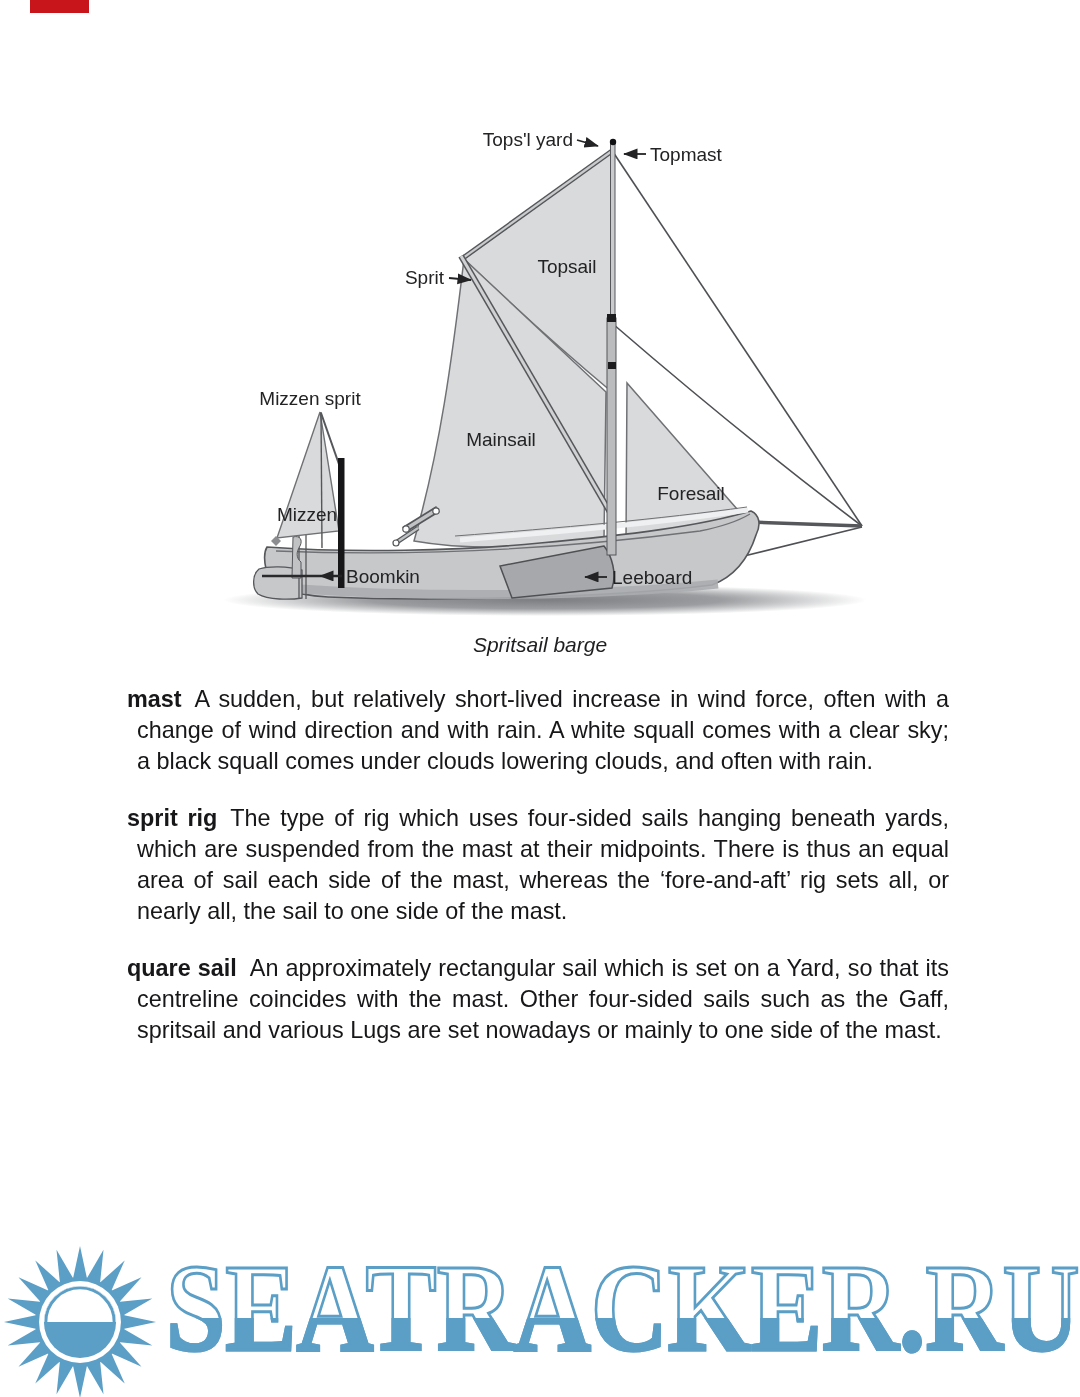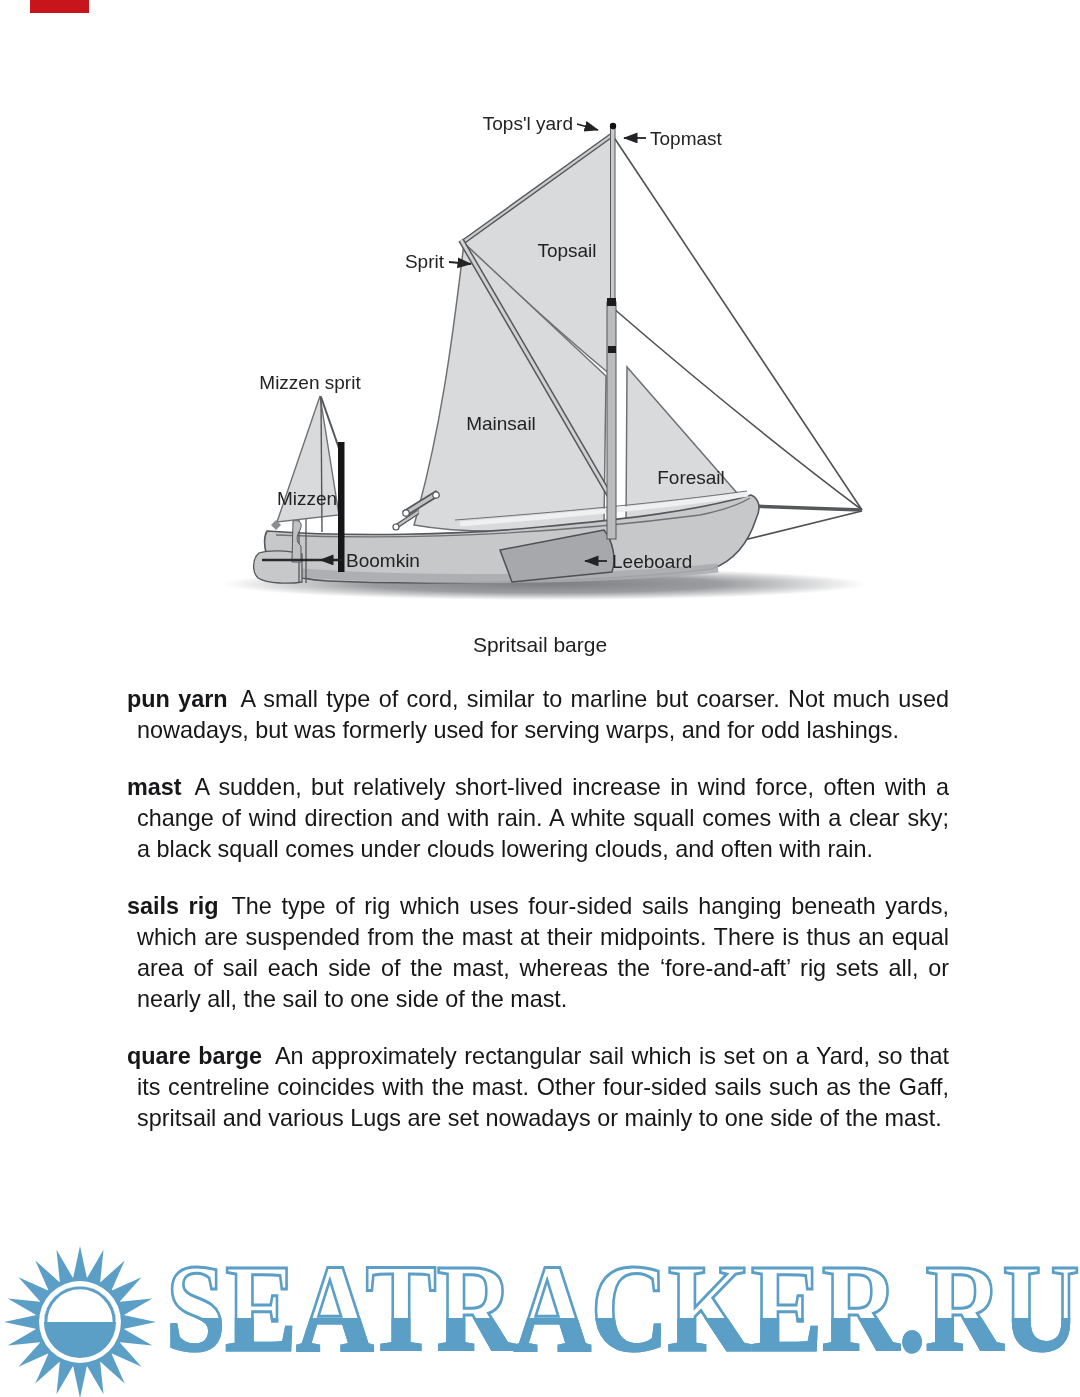--- a/index.html
+++ b/index.html
@@ -1,26 +1,26 @@
 <!DOCTYPE html>
 <html><head>
 <meta charset="utf-8">
 <style>
   html,body{margin:0;padding:0;}
   body{
     width:1080px;height:1397px;position:relative;overflow:hidden;
     background:#ffffff;font-family:"Liberation Sans",sans-serif;
   }
   .corner-mark{position:absolute;left:30px;top:0;width:59px;height:13px;background:#c8151c;}
-  .diagram-wrap{position:absolute;left:220px;top:96px;width:660px;height:516px;}
+  .diagram-wrap{position:absolute;left:220px;top:112px;width:660px;height:516px;}
   .diagram-wrap svg{display:block;width:660px;height:516px;}
   .dlabel{font-family:"Liberation Sans",sans-serif;font-size:19px;fill:#232325;}
   .caption{
     position:absolute;left:0;right:0;top:633px;text-align:center;
-    font-size:21px;color:#1f1f21;
+    font-size:21px;font-style:italic;color:#1f1f21;
   }
   .entries{
     position:absolute;left:127px;top:684px;width:822px;
     font-size:23.4px;line-height:31px;color:#171719;text-align:justify;
   }
   .entry{margin:0 0 26px 0;padding-left:10px;text-indent:-10px;}
   .entry .term{font-weight:bold;}
   .entry .gap{display:inline-block;width:13px;}
   .watermark-sun{position:absolute;left:2px;top:1244px;width:156px;height:156px;}
   .watermark-text{
@@ -141,24 +141,23 @@
 
       <text class="dlabel" x="612" y="584">Leeboard</text>
       <path d="M607,577 L585,577" stroke="#232325" stroke-width="1.8" fill="none" marker-end="url(#arr)"></path>
     </g>
   </svg>
 </div>
 
 <div class="caption">Spritsail barge</div>
 
 <div class="entries">
-  <p class="entry"><b class="term">pun yarn</b><span class="gap"></span><span>A small type of cord, similar to marline but coarser. Not much used nowadays, but was formerly used for serving warps, and for odd lashings.</span></p>
   <p class="entry"><b class="term">mast</b><span class="gap"></span><span>A sudden, but relatively short-lived increase in wind force, often with a change of wind direction and with rain. A white squall comes with a clear sky; a black squall comes under clouds lowering clouds, and often with rain.</span></p>
-  <p class="entry"><b class="term">sails rig</b><span class="gap"></span><span>The type of rig which uses four-sided sails hanging beneath yards, which are suspended from the mast at their midpoints. There is thus an equal area of sail each side of the mast, whereas the ‘fore-and-aft’ rig sets all, or nearly all, the sail to one side of the mast.</span></p>
-  <p class="entry"><b class="term">quare barge</b><span class="gap"></span><span>An approximately rectangular sail which is set on a Yard, so that its centreline coincides with the mast. Other four-sided sails such as the Gaff, spritsail and various Lugs are set nowadays or mainly to one side of the mast.</span></p>
+  <p class="entry"><b class="term">sprit rig</b><span class="gap"></span><span>The type of rig which uses four-sided sails hanging beneath yards, which are suspended from the mast at their midpoints. There is thus an equal area of sail each side of the mast, whereas the ‘fore-and-aft’ rig sets all, or nearly all, the sail to one side of the mast.</span></p>
+  <p class="entry"><b class="term">quare sail</b><span class="gap"></span><span>An approximately rectangular sail which is set on a Yard, so that its centreline coincides with the mast. Other four-sided sails such as the Gaff, spritsail and various Lugs are set nowadays or mainly to one side of the mast.</span></p>
 </div>
 
 <svg class="watermark-sun" viewBox="0 0 160 160">
   <g fill="#5b9ec6">
     <polygon id="sp" points="80,2 87.5,37 72.5,37"></polygon>
     <use href="#sp" transform="rotate(18,80,80)"></use>
     <use href="#sp" transform="rotate(36,80,80)"></use>
     <use href="#sp" transform="rotate(54,80,80)"></use>
     <use href="#sp" transform="rotate(72,80,80)"></use>
     <use href="#sp" transform="rotate(90,80,80)"></use>

